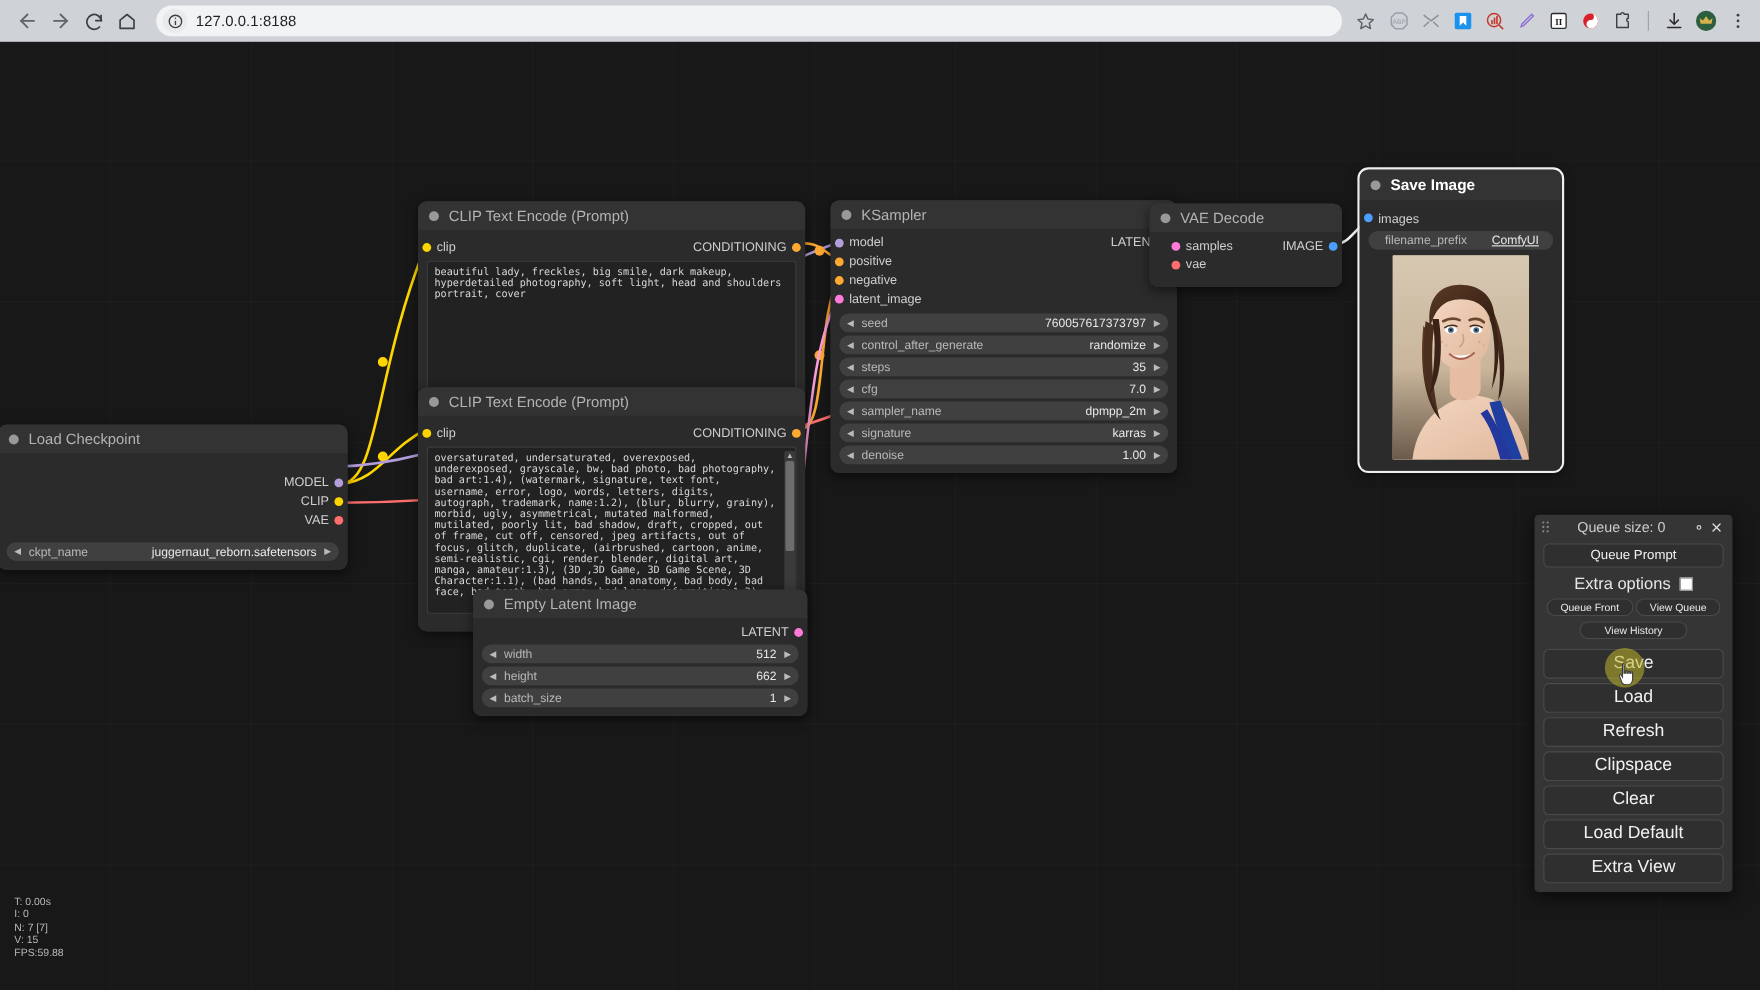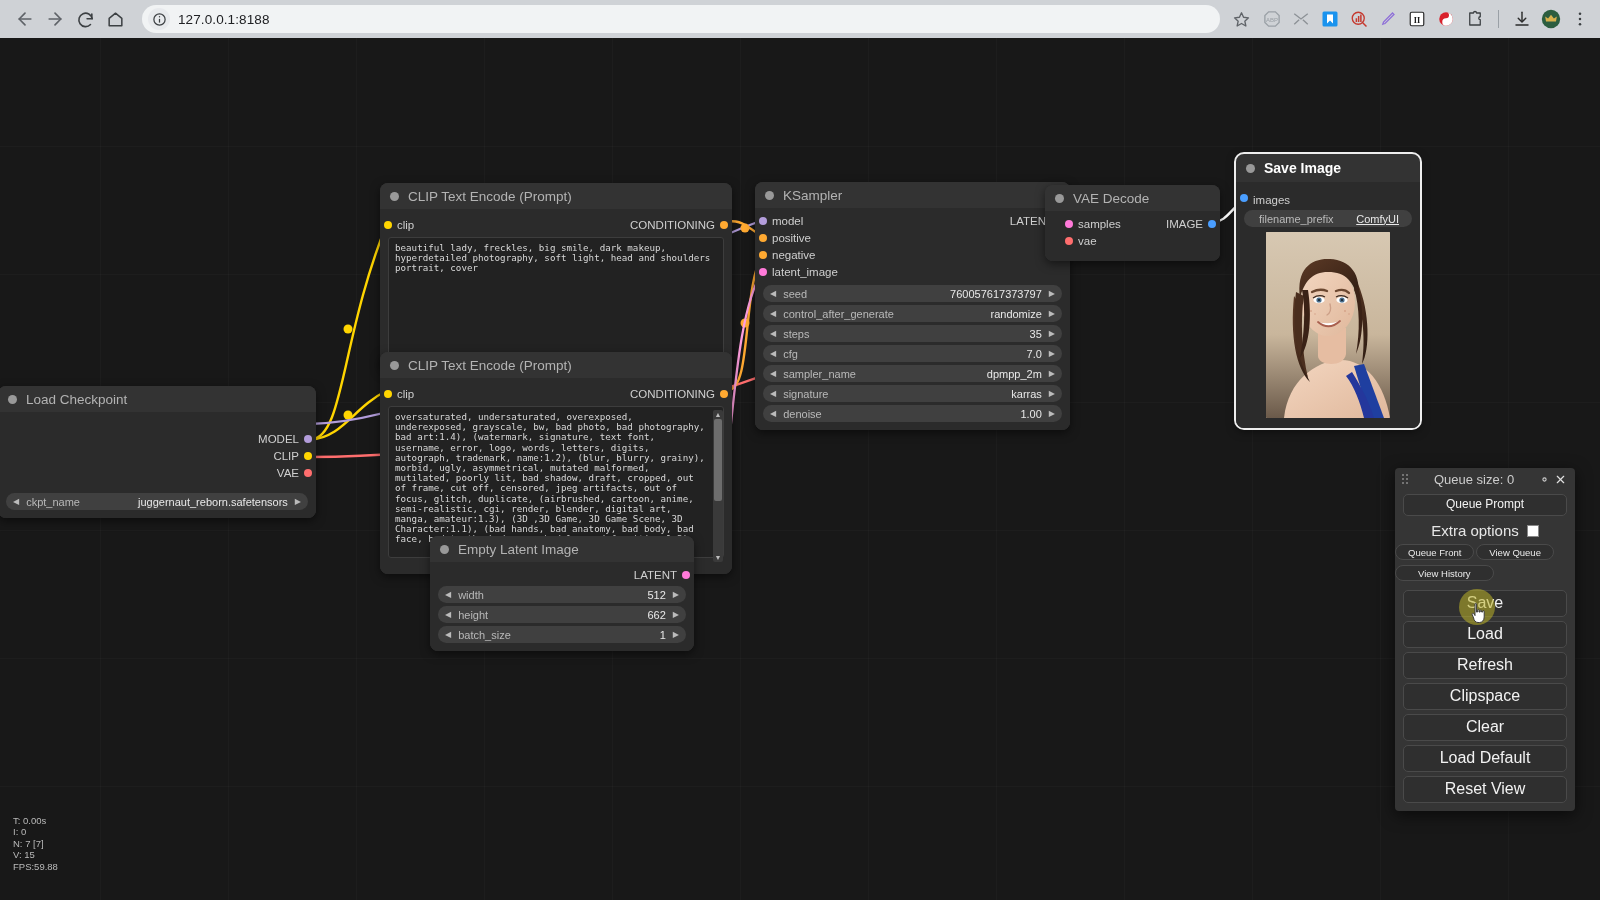--- a/index.html
+++ b/index.html
@@ -203,21 +203,21 @@
     padding: 3px 0 4px 0;
     font-family: "Liberation Sans", sans-serif;
   }
   .btn.big { font-size: 12px; padding: 2px 0 4px 0; }
   .extra-row {
     display:flex; align-items:center; justify-content:center;
     gap: 8px; font-size: 15px; color:#e6e6e6;
     margin-top: 6px;
   }
   .extra-check { width: 12px; height: 12px; background:#fff; border:1px solid #888; }
-  .mini-row { display:flex; gap:2px; margin-top:5px; }
+  .mini-row { display:flex; justify-content:center; gap:2px; margin-top:5px; }
   .mini-btn {
     background: #2f2f2f; border: 1px solid #4a4a4a; border-radius: 9px;
     font-size: 9.5px; color: #eaeaea; padding: 1.5px 12px;
   }
 
   
   .click-halo {
     position: absolute;
     width: 36px; height: 36px;
     border-radius: 50%;
@@ -444,21 +444,21 @@
         <div class="prompt" style="height:152px; overflow:hidden; padding-right:16px; margin-bottom:0;">oversaturated, undersaturated, overexposed, underexposed, grayscale, bw, bad photo, bad photography, bad art:1.4), (watermark, signature, text font, username, error, logo, words, letters, digits, autograph, trademark, name:1.2), (blur, blurry, grainy), morbid, ugly, asymmetrical, mutated malformed, mutilated, poorly lit, bad shadow, draft, cropped, out of frame, cut off, censored, jpeg artifacts, out of focus, glitch, duplicate, (airbrushed, cartoon, anime, semi-realistic, cgi, render, blender, digital art, manga, amateur:1.3), (3D ,3D Game, 3D Game Scene, 3D Character:1.1), (bad hands, bad anatomy, bad body, bad face, bad teeth, bad arms, bad legs, deformities:1.3)</div>
         <div class="scroller" style="top:4px; height:152px;">
           <div class="sc-arrow">▲</div>
           <div class="thumb" style="top:9px; height:82px;"></div>
           <div class="sc-arrow">▼</div>
         </div>
       </div>
     </div>
   </div>
 
-  <div class="node" style="left:430px; top:498px; width:264px;">
+  <div class="node" style="left:430px; top:498px; width:304px;">
     <div class="node-title">
       <span class="title-dot"></span>
       <span>Empty Latent Image</span>
     </div>
     <div class="node-body">
       <div class="port-row port-out">
         <span>LATENT</span>
         <span class="dot right" style="background:#ff7ad9;"></span>
       </div>
       <div class="widget">
@@ -689,21 +689,21 @@
     <div class="mini-row">
       <span class="mini-btn" style="padding:1.5px 22px;">View History</span>
     </div>
 
     <div class="btn" style="margin-top:9px;">Save</div>
     <div class="btn">Load</div>
     <div class="btn">Refresh</div>
     <div class="btn">Clipspace</div>
     <div class="btn">Clear</div>
     <div class="btn">Load Default</div>
-    <div class="btn">Reset View</div>
+    <div class="btn">Extra View</div>
   </div>
 
   <div class="click-halo" style="left:1459px; top:551px;"></div>
   <div class="cursor-ptr" style="left:1469px; top:563px;">
     <svg width="20" height="24" viewBox="0 0 20 24">
       <path d="M6 3 C6 2 7.4 2 7.4 3 L7.4 11 L8.6 11 L8.6 9.2 C8.6 8.3 10 8.3 10 9.2 L10 11 L11.2 11 L11.2 9.7 C11.2 8.8 12.6 8.8 12.6 9.7 L12.6 11 L13.8 11 L13.8 10.3 C13.8 9.4 15.2 9.4 15.2 10.3 L15.2 16 C15.2 19.5 13 21.5 10.5 21.5 L9 21.5 C6.5 21.5 5 19.5 4.6 17 L3.2 13.5 C2.8 12.4 4.2 11.7 4.8 12.7 L6 14.6 Z" fill="#ffffff" stroke="#3a3a3a" stroke-width="1"></path>
     </svg>
   </div>
 
   <div class="stats">

